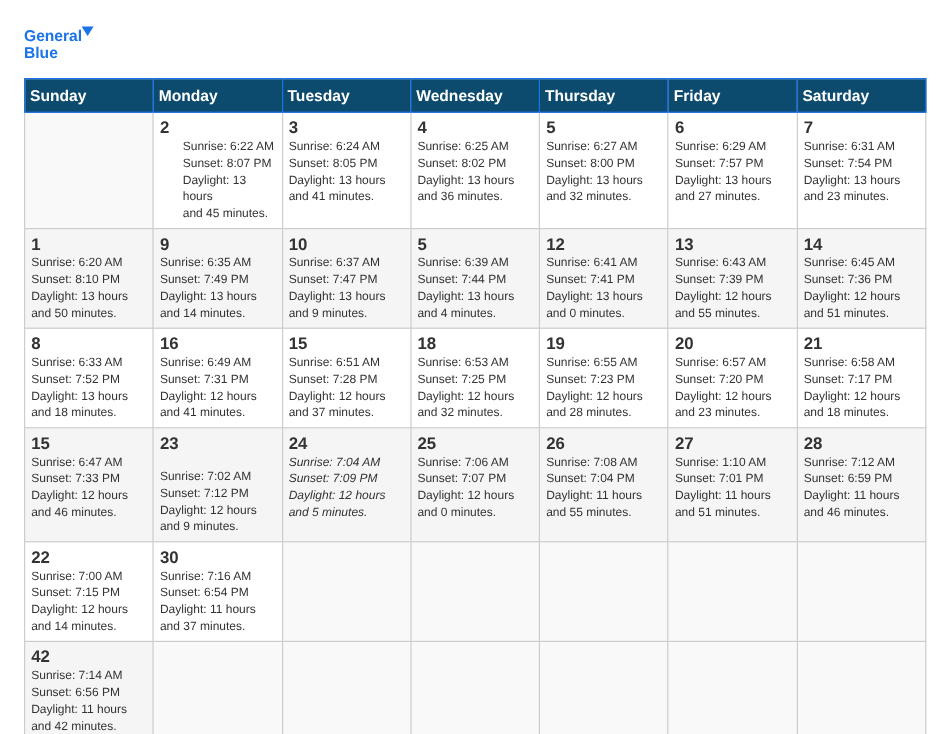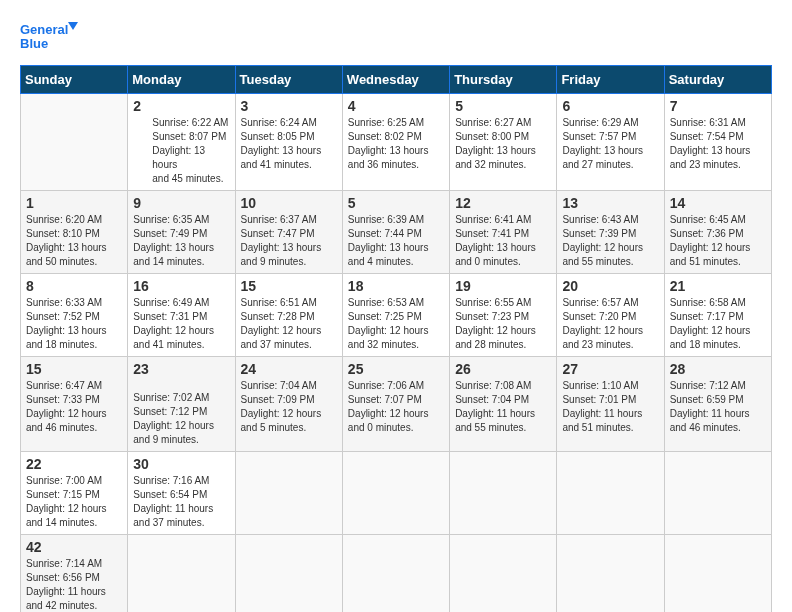--- a/index.html
+++ b/index.html
@@ -260,21 +260,21 @@
         </td>
         <td>
           <span class="day-num">23</span>
           <div class="day-info" style="white-space: pre-line; margin-top: 14px;">Sunrise: 7:02 AM
 Sunset: 7:12 PM
 Daylight: 12 hours
 and 9 minutes.</div>
         </td>
         <td>
           <span class="day-num">24</span>
-          <div class="day-info" style="white-space: pre-line;">Sunrise: 7:04 AM
+          <div class="day-info" style="white-space: pre-line; font-style: italic;">Sunrise: 7:04 AM
 Sunset: 7:09 PM
 Daylight: 12 hours
 and 5 minutes.</div>
         </td>
         <td>
           <span class="day-num">25</span>
           <div class="day-info" style="white-space: pre-line;">Sunrise: 7:06 AM
 Sunset: 7:07 PM
 Daylight: 12 hours
 and 0 minutes.</div>

